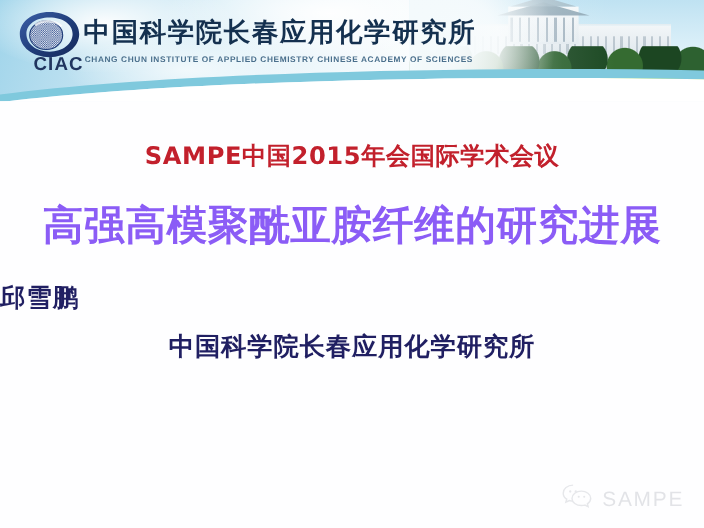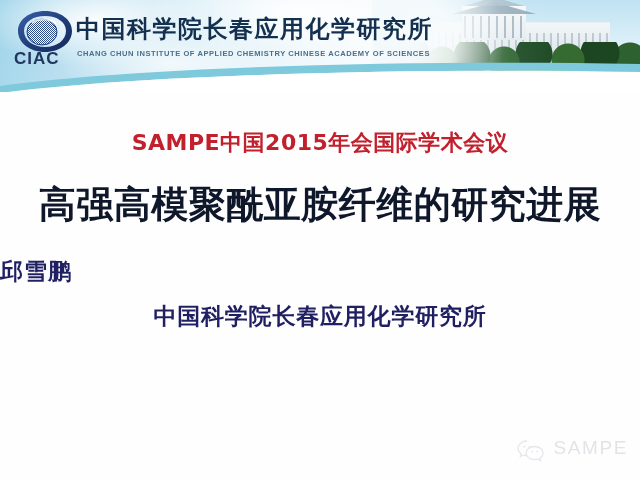--- a/index.html
+++ b/index.html
@@ -155,21 +155,21 @@
   .logo-block {
     position: absolute;
     left: 14px; top: 10px;
     width: 62px; height: 62px;
   }
   .logo-mark { position: absolute; left: 2px; top: 0; width: 58px; height: 44px; }
   .logo-ciac {
     position: absolute;
     left: 0; top: 40px;
     width: 62px;
-    text-align: left;
+    text-align: right;
     font-family: "Liberation Sans", sans-serif;
     font-size: 17px;
     font-weight: 700;
     letter-spacing: 1px;
     color: #20355f;
     line-height: 1;
   }
 
   .org-cn {
     position: absolute;
@@ -219,21 +219,21 @@
   }
 
   .main-title {
     position: absolute;
     left: 0; top: 92px;
     width: 640px;
     text-align: center;
     font-family: "DejaVu Sans", "Liberation Sans", sans-serif;
     font-size: 37px;
     font-weight: 700;
-    color: #0f172a;
+    color: #8b5cf6;
     letter-spacing: .5px;
     line-height: 1.15;
     white-space: nowrap;
   }
 
   .author {
     position: absolute;
     left: 0; top: 167px;
     width: 640px;
     text-align: left;
@@ -256,23 +256,23 @@
     font-weight: 700;
     color: #201f62;
     letter-spacing: .8px;
     line-height: 1.1;
     white-space: nowrap;
   }
 
   
   .watermark {
     position: absolute;
-    right: 12px; bottom: 16px;
+    right: 18px; bottom: 16px;
     display: flex;
-    align-items: flex-start;
+    align-items: flex-end;
     gap: 7px;
     opacity: .40;
   }
   .wm-icon { width: 30px; height: 26px; display: block; }
   .wm-text {
     font-family: "Liberation Sans", sans-serif;
     font-size: 19px;
     font-weight: 400;
     letter-spacing: 1.6px;
     color: #b9bcc4;

